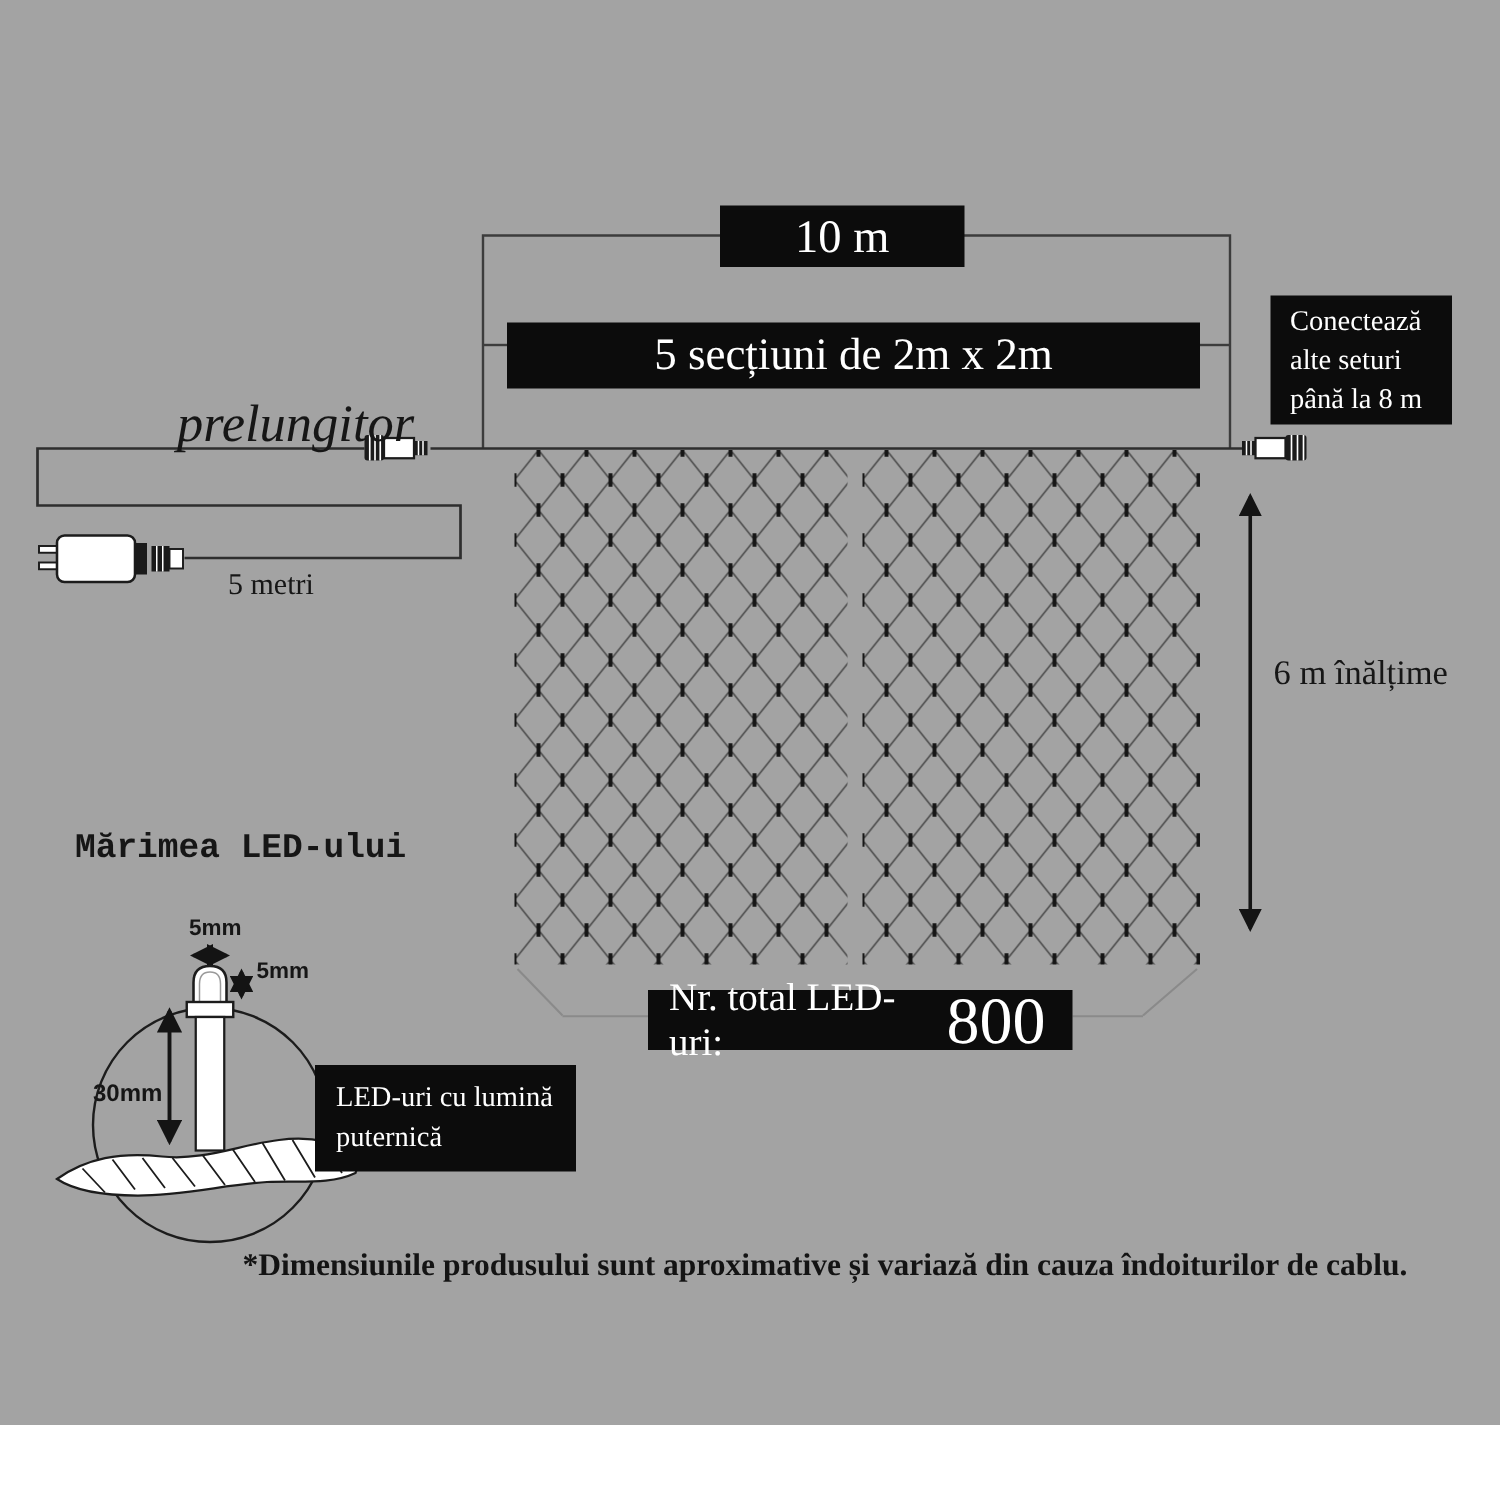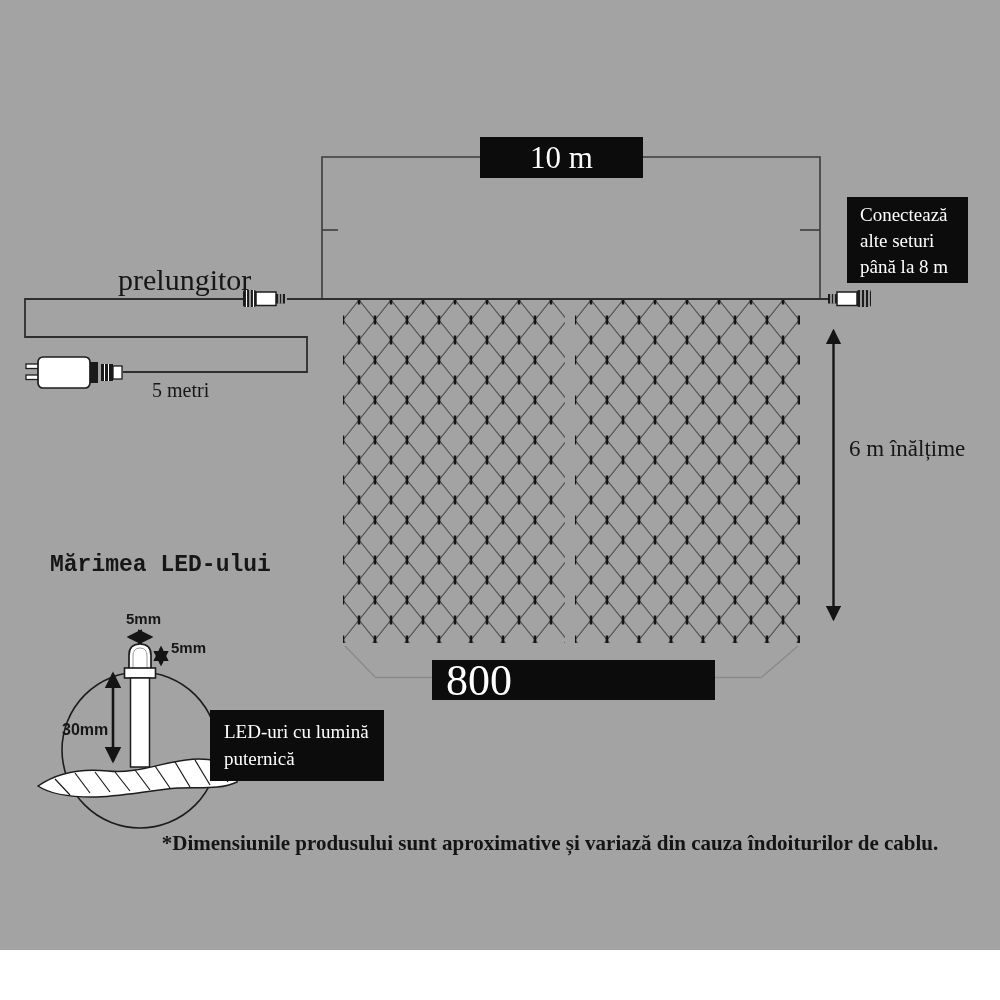--- a/index.html
+++ b/index.html
@@ -16,21 +16,21 @@
   .center{display:flex;align-items:center;justify-content:center;text-align:center;}
   .preline{white-space:pre-line;}
   #bar-10m{left:480px;top:137px;width:163px;height:41px;font-size:31px;}
   #bar-sections{left:338px;top:215px;width:462px;height:44px;font-size:30px;}
   #box-connect{left:847px;top:197px;width:121px;height:86px;font-size:19px;line-height:1.37;padding:5px 0 0 13px;box-sizing:border-box;}
   #bar-total{left:432px;top:660px;width:283px;height:40px;display:flex;align-items:center;justify-content:space-between;padding:0 18px 0 14px;box-sizing:border-box;}
   #bar-total .lbl{font-size:26px;}
   #bar-total .val{font-size:44px;}
   #box-led-note{left:210px;top:710px;width:174px;height:71px;font-size:19px;line-height:1.4;padding:9px 0 0 14px;box-sizing:border-box;}
   .plainlabel{position:absolute;z-index:2;color:#161616;}
-  #label-prelungitor{left:118px;top:263px;font-size:30px;}
+  #label-prelungitor{left:118px;top:263px;font-size:35px;font-style:italic;}
   #label-5metri{left:152px;top:379px;font-size:20px;}
   #label-2m{left:849px;top:436px;font-size:23px;}
   #label-marimea{left:50px;top:552px;font-size:23px;font-weight:bold;font-family:Liberation Mono, monospace;}
   .mm{font-family:"Liberation Sans","DejaVu Sans",sans-serif;font-weight:bold;color:#161616;}
   #label-5mm-w{left:126px;top:610px;font-size:15px;}
   #label-5mm-h{left:171px;top:639px;font-size:15px;}
   #label-30mm{left:62px;top:721px;font-size:16px;}
   #footnote{left:90px;top:831px;width:920px;text-align:center;font-size:21px;font-weight:bold;color:#141414;}
 </style>
 </head>
@@ -132,26 +132,28 @@
                  C 150,790 120,797 92,797
                  C 70,797 50,794 38,786 Z" fill="#ffffff" stroke="#1c1c1c" stroke-width="1.5"></path>
         <path d="M55,779 L70,795 M75,773 L90,793 M95,772 L110,792 M115,772 L130,791
                  M135,770 L150,790 M155,766 L170,788 M175,762 L190,787 M195,760 L210,785 M215,761 L228,782" stroke="#1c1c1c" stroke-width="1.2" fill="none"></path>
       </g>
     </g>
   </svg>
 
   <div class="overlay blackbox center" id="bar-10m">10 m</div>
 
+  <div class="overlay blackbox center" id="bar-sections">5 secțiuni de 2m x 2m</div>
 
   <div class="overlay blackbox preline" id="box-connect">Conectează
 alte seturi
 până la 8 m</div>
 
   <div class="overlay blackbox" id="bar-total">
+    <span class="lbl">Nr. total LED-uri:</span>
     <span class="val">800</span>
   </div>
 
   <div class="overlay blackbox preline" id="box-led-note">LED-uri cu lumină
 puternică</div>
 
   <div class="plainlabel" id="label-prelungitor">prelungitor</div>
 
   <div class="plainlabel" id="label-5metri">5 metri</div>
 

